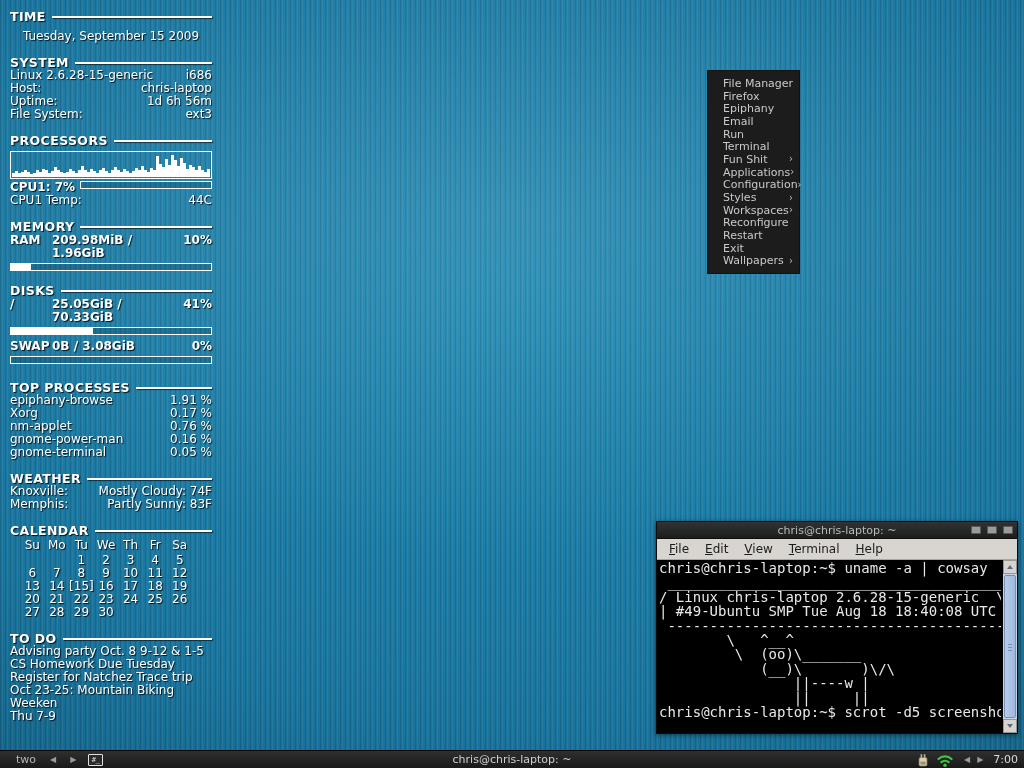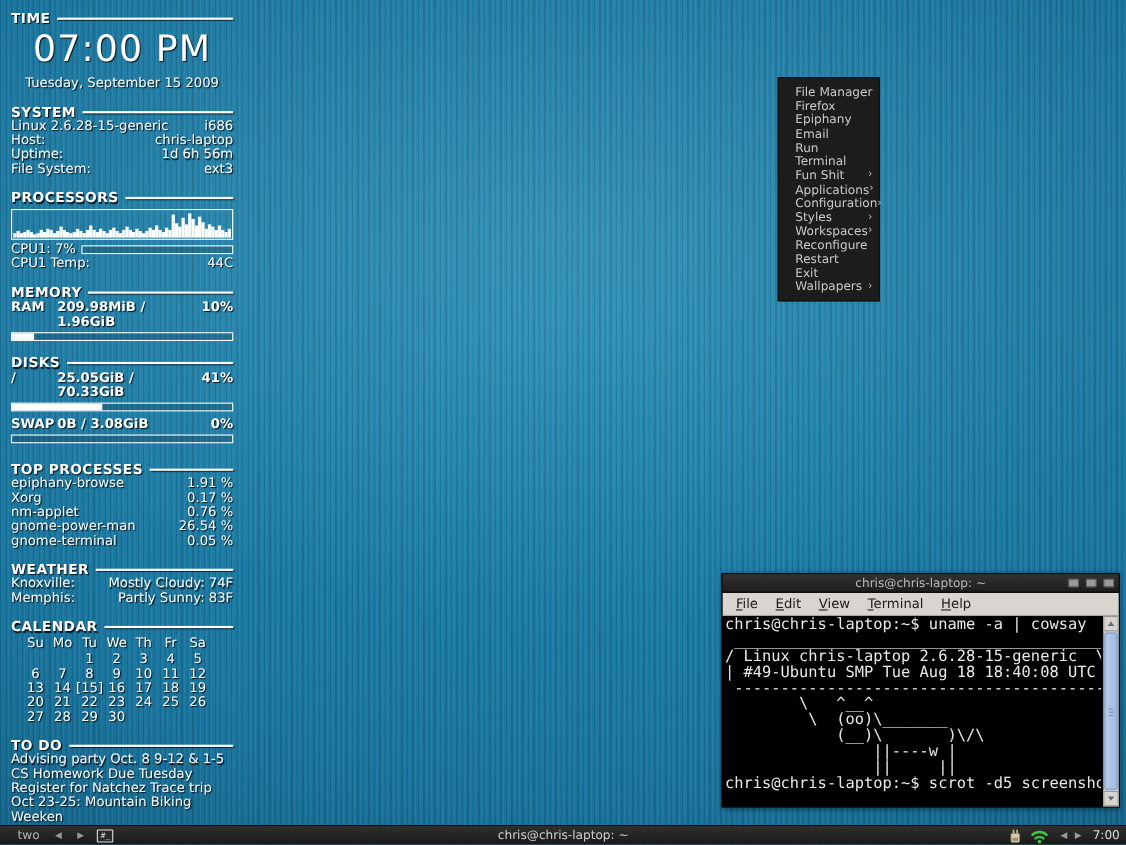--- a/index.html
+++ b/index.html
@@ -21,21 +21,21 @@
   }
   .sec-hdr { display:flex; align-items:center; gap:6px; margin-top:13px; }
   .sec-hdr .hl { font-weight:bold; font-size:12.5px; letter-spacing:0.4px; }
   .sec-hdr .hr { flex:1; height:2px; background:#fff; box-shadow:1px 1px 1px rgba(0,0,0,0.6); }
   .sec-hdr.first { margin-top:0;align-items:center; }
   .big-time { font-size:33px; line-height:36px; text-align:center; margin-top:3px; letter-spacing:1px; }
   .date-line { text-align:center; margin-top:7px; }
   .kvrow { display:flex; justify-content:space-between; }
   .cpu-graph { margin-top:4px; height:28px; border:1px solid #fff; display:flex; align-items:flex-end; padding:1px; }
   .cpu-bar { flex:1; background:#fff; min-width:1px; }
-  .bar-line { display:flex; align-items:center; margin-top:2px; }
+  .bar-line { display:flex; margin-top:2px;font-weight:bold; }
   .bar-line .bl { white-space:nowrap; margin-right:5px; }
   .pbar { flex:1; height:8px; border:1px solid #fff; background:rgba(0,0,0,0.15); }
   .pbar .fill { height:100%; background:#fff; }
   .pbar.block { margin-top:3px; }
   .row3 { display:flex; margin-top:1px;font-weight:bold; }
   .row3 .n { width:42px; }
   .row3 .u { flex:1; }
   .row3 .p { text-align:right; }
   .cal-grid { display:grid; grid-template-columns:repeat(7,1fr); padding:0 20px 0 10px; margin-top:2px; }
   .cal-grid span { text-align:center; }
@@ -109,21 +109,20 @@
 </style>
 </head>
 <body>
 
 <div class="conky">
 
   <div class="sec-hdr first">
     <span class="hl">TIME</span>
       <span class="hr"></span>
   </div>
-  <div class="big-time">07:00 PM</div>
   <div class="date-line">Tuesday, September 15 2009</div>
 
   <div class="sec-hdr">
     <span class="hl">SYSTEM</span>
       <span class="hr"></span>
   </div>
   <div>
       <div class="kvrow">
         <span>Linux 2.6.28-15-generic</span>
         <span>i686</span>
@@ -271,21 +270,21 @@
       <div class="kvrow">
         <span>Xorg</span>
         <span>0.17 %</span>
       </div>
       <div class="kvrow">
         <span>nm-applet</span>
         <span>0.76 %</span>
       </div>
       <div class="kvrow">
         <span>gnome-power-man</span>
-        <span>26.54 %</span>
+        <span>0.16 %</span>
       </div>
       <div class="kvrow">
         <span>gnome-terminal</span>
         <span>0.05 %</span>
       </div>
     </div>
 
   <div class="sec-hdr">
     <span class="hl">WEATHER</span>
       <span class="hr"></span>

